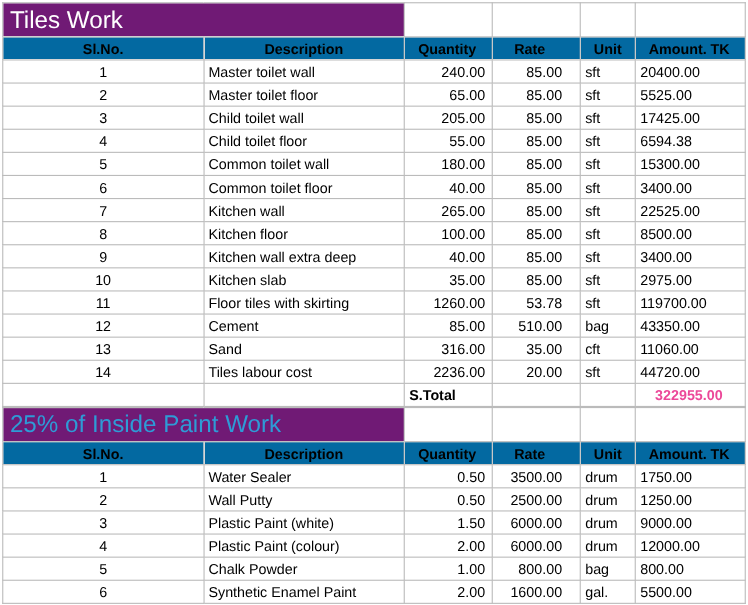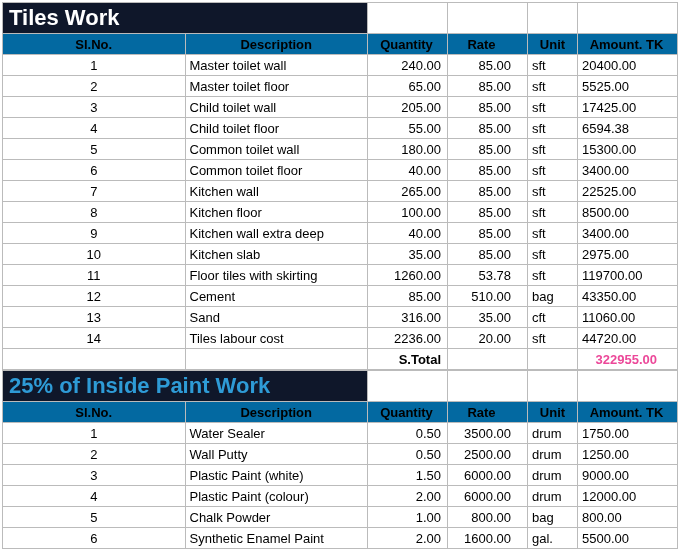--- a/index.html
+++ b/index.html
@@ -19,24 +19,24 @@
     table-layout: fixed;
   }
   td, th {
     border: 1px solid #bbb;
     padding: 2px 4px;
     height: 21px;
     vertical-align: middle;
     overflow: hidden;
   }
   .section-title {
-    background: #0f172a;
+    background: #701a75;
     color: #fff;
     font-size: 22px;
-    font-weight: bold;
+    font-weight: normal;
     padding: 2px 6px;
     border: 1px solid #bbb;
     border-bottom: none;
   }
   .section-title.blue { color: #2e9bd6; }
   .header-row td {
     background: #0369a1;
     font-weight: bold;
     text-align: center;
   }
@@ -182,21 +182,21 @@
         <td class="col-qty">2236.00</td>
         <td class="col-rate">20.00</td>
         <td class="col-unit">sft</td>
         <td class="col-amt">44720.00</td>
       </tr>
     </tbody>
   <tbody>
       <tr>
     <td class="col-sl"></td>
     <td class="col-desc"></td>
-    <td class="col-qty subtotal-label" style="text-align:right;">S.Total</td>
+    <td class="col-qty subtotal-label" style="text-align:left;">S.Total</td>
     <td class="col-rate"></td>
     <td class="col-unit"></td>
     <td class="col-amt subtotal-amt">322955.00</td>
   </tr>
 </tbody>
   </table>
 
 <table>
   <tbody>
       <tr>

